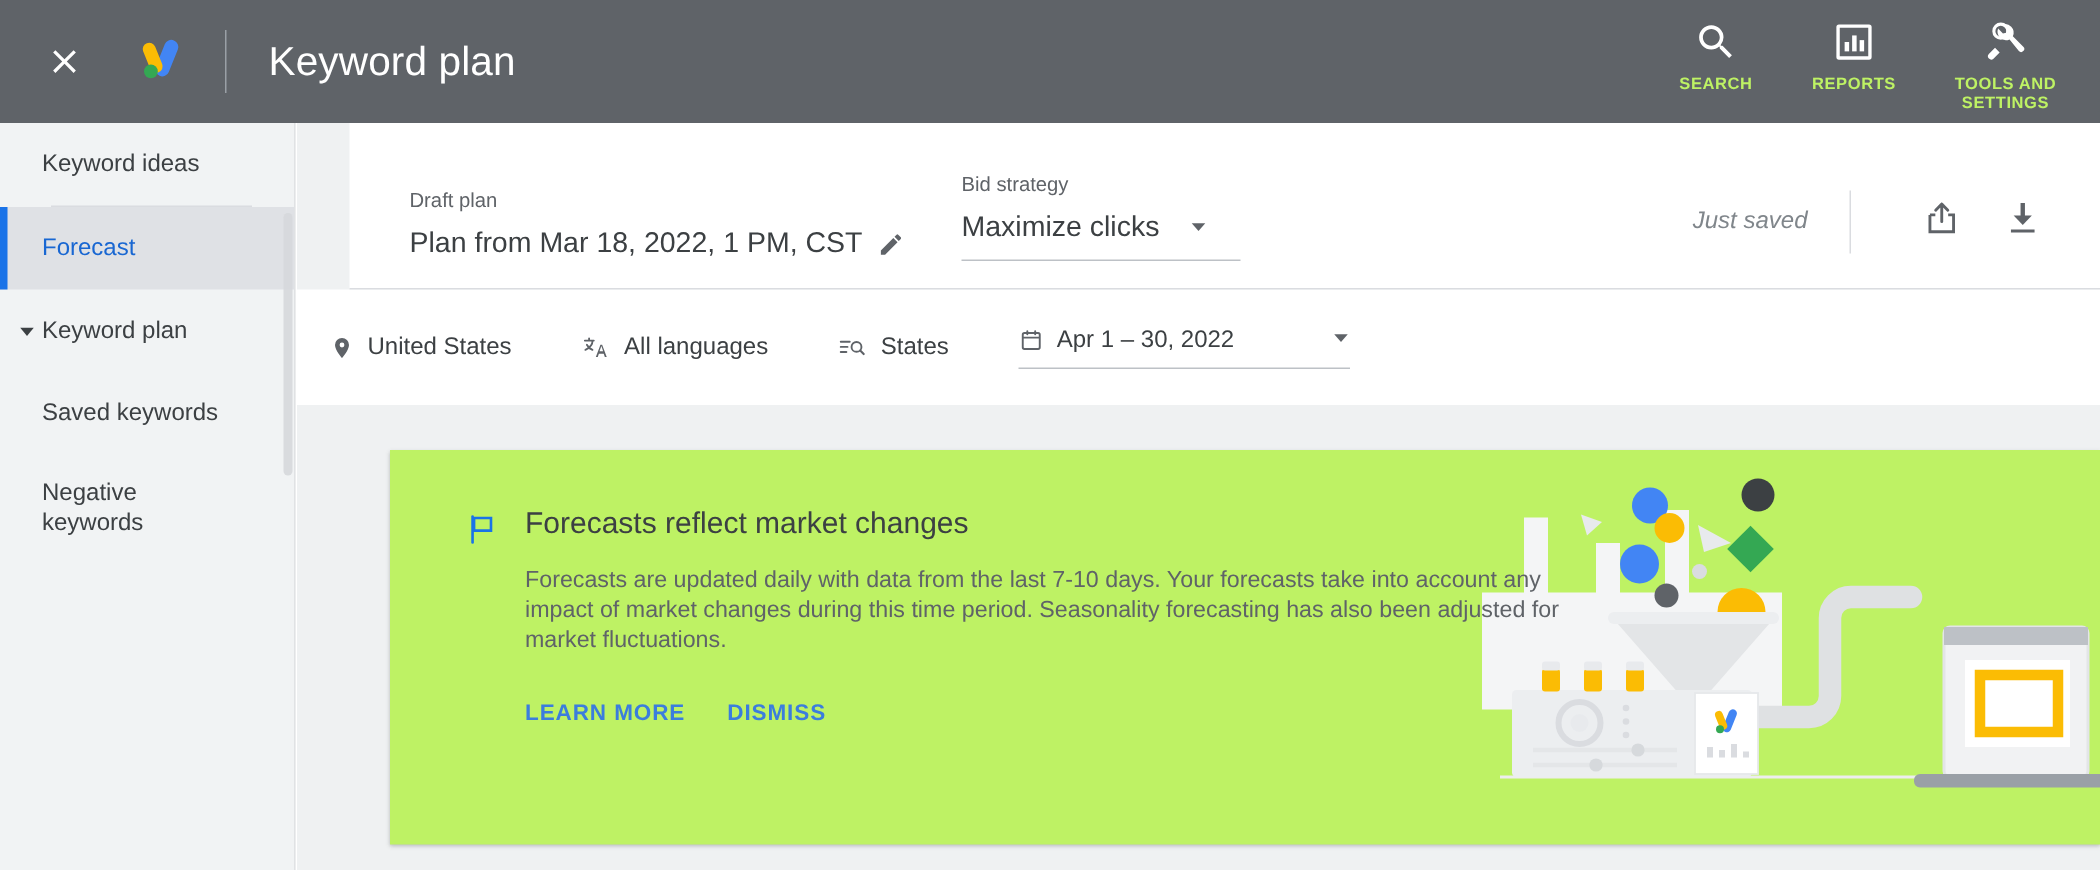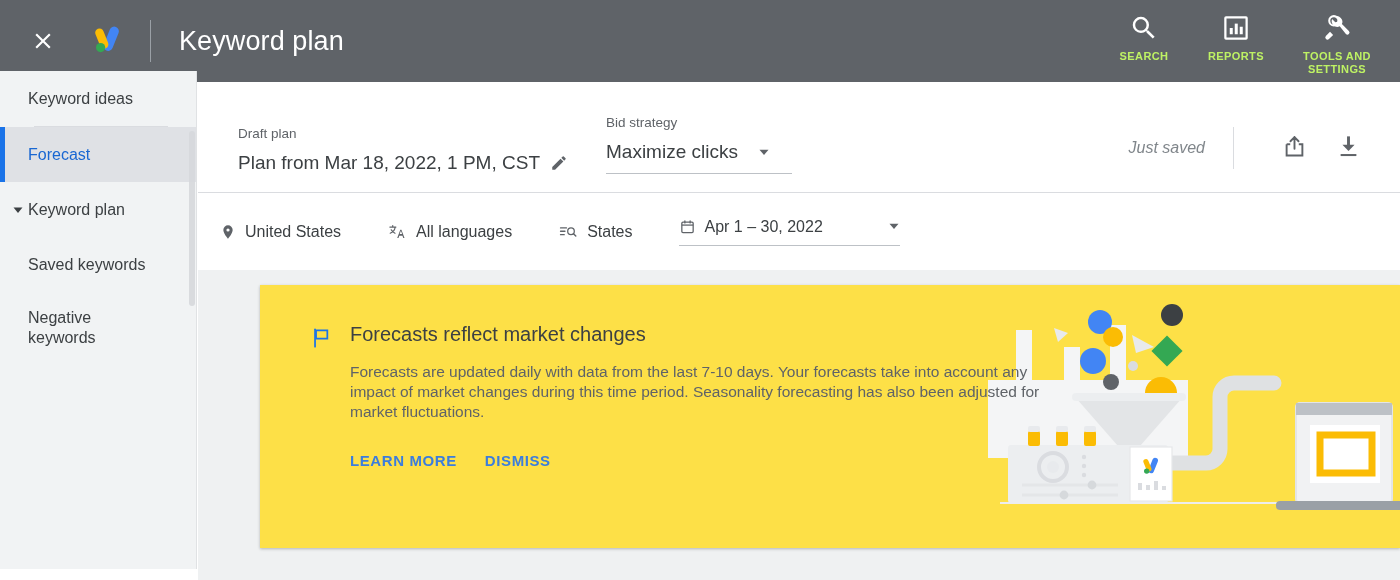--- a/index.html
+++ b/index.html
@@ -50,21 +50,21 @@
   }
   .topbar-action .ta-icon { height: 40px; display:flex; align-items:center; justify-content:center; }
   .topbar-action .ta-label {
     font-size: 11px; font-weight: 700; letter-spacing: .4px;
     text-align: center; line-height: 13px; margin-top: 2px;
   }
   .topbar-action.wide { width: 110px; margin-right: 8px; }
 
   
   .sidebar {
-    position: absolute; left: 0; top: 71px;
+    position: absolute; left: 0; top: 82px;
     width: 197px; height: 498px;
     background: #f1f3f4;
     border-right: 1px solid #e0e2e4;
   }
   .nav-item {
     position: relative;
     height: 55px; display: flex; align-items: center;
     padding-left: 28px; padding-right: 12px;
     font-size: 16px; color: #3c4043; cursor: pointer;
     line-height: 20px;
@@ -100,20 +100,21 @@
   .content {
     position: absolute; left: 198px; top: 82px;
     width: 1202px; height: 498px;
     background: #eff1f2;
   }
   .plan-header {
     position: relative;
     height: 111px; background: #ffffff;
     display: flex; align-items: flex-end;
     border-bottom: 1px solid #dadce0;
+    margin-left: 35px;
   }
   .field-block { padding-bottom: 18px; }
   .field-block.draft { margin-left: 40px; width: 368px; }
   .field-block.bid { margin-left: 0px; width: 200px; }
   .field-label {
     font-size: 13.5px; color: #5f6368; margin-bottom: 11px;
   }
   .field-value {
     font-size: 19px; color: #3c4043;
     display: flex; align-items: center; gap: 10px;
@@ -154,23 +155,23 @@
   .chip .ci { display: flex; align-items: center; }
   .chip.date {
     border-bottom: 1px solid #bdc1c6;
     padding-bottom: 9px; margin-right: 0;
     gap: 9px; align-items: flex-end;
   }
   .chip.date .dd-arrow { margin-left: 56px; }
 
   
   .card {
-    position: absolute; left: 62px; top: 203px;
+    position: absolute; left: 62px; top: 218px;
     width: 1140px; height: 263px;
-    background: #fde047;
+    background: #bef264;
     box-shadow: 0 1px 3px rgba(60,64,67,.22), 0 1px 2px rgba(60,64,67,.12);
     overflow: hidden;
   }
   .card-inner { display: flex; height: 100%; }
   .card-body { padding: 38px 0 0 50px; width: 790px; position: relative; z-index: 2; }
   .card-row { display: flex; }
   .flag-wrap { width: 47px; padding-top: 3px; }
   .card-title {
     font-size: 20px; color: #3c4043; margin: 0 0 16px 0;
     font-weight: 400;

